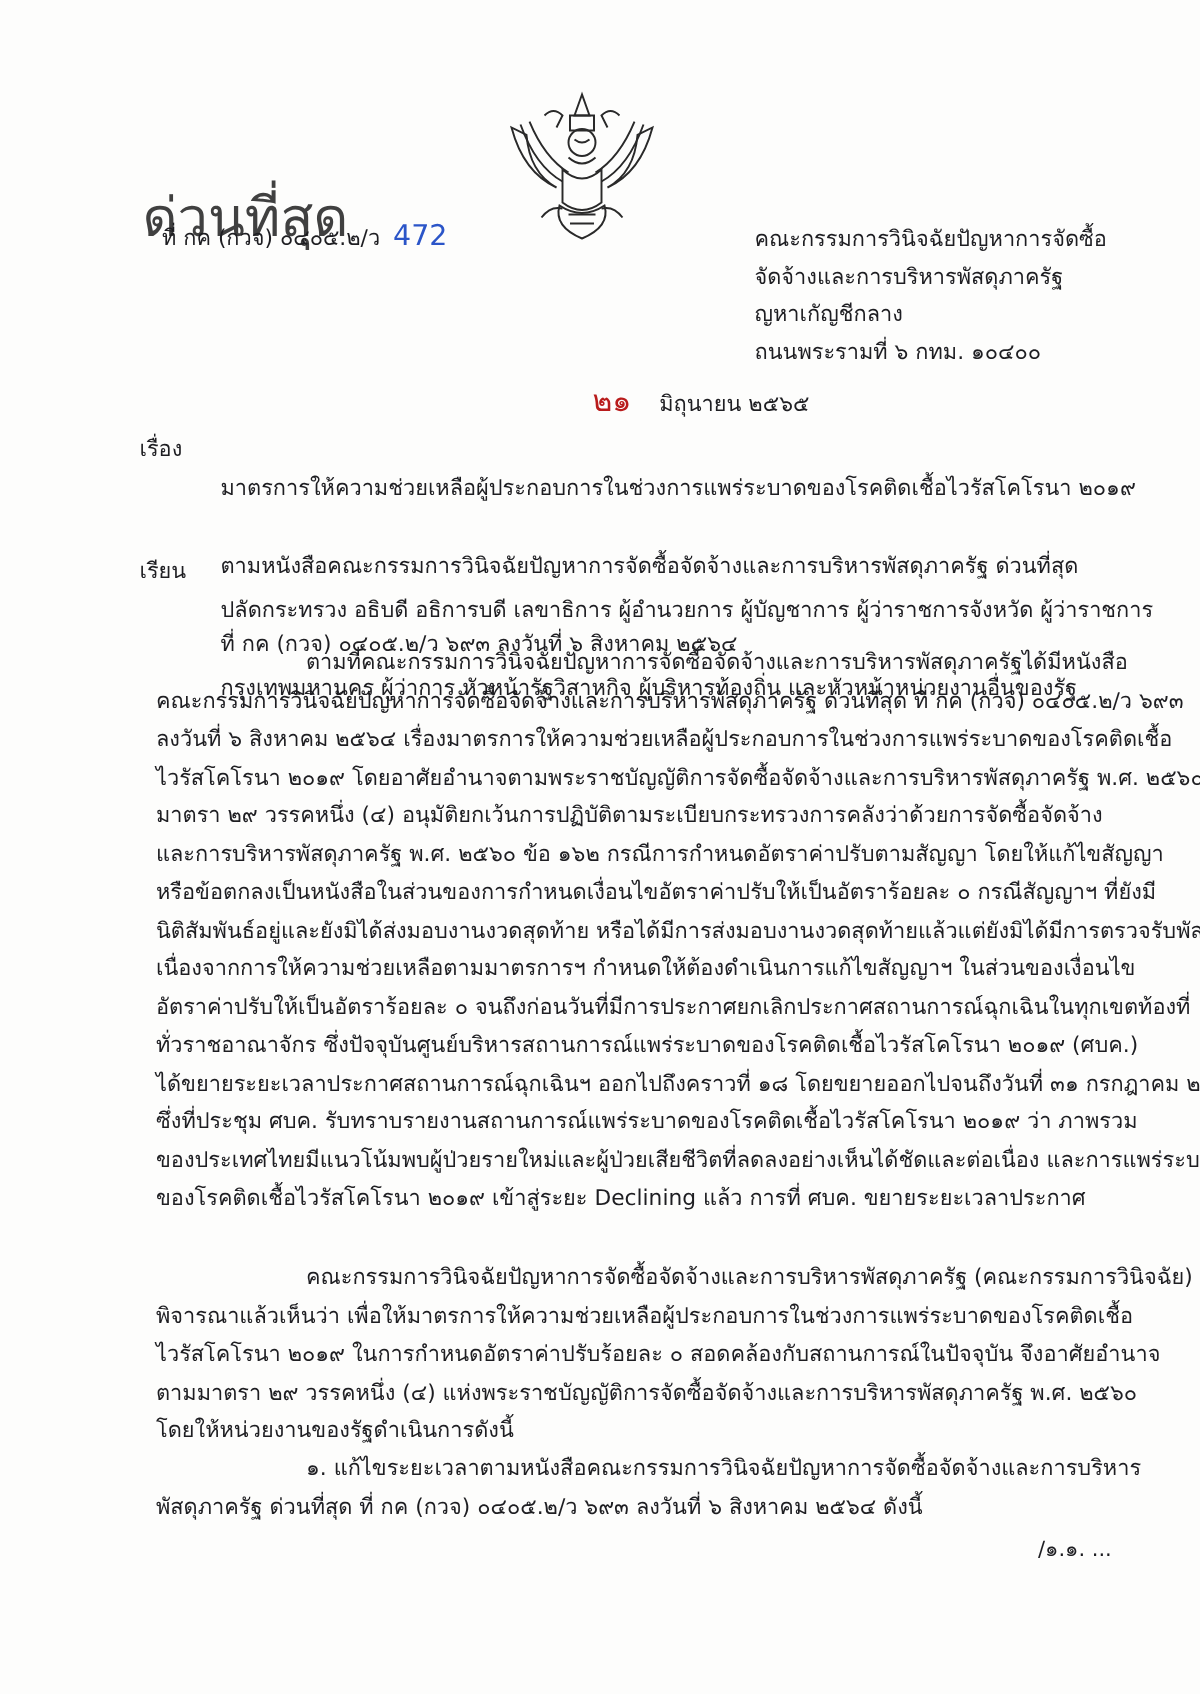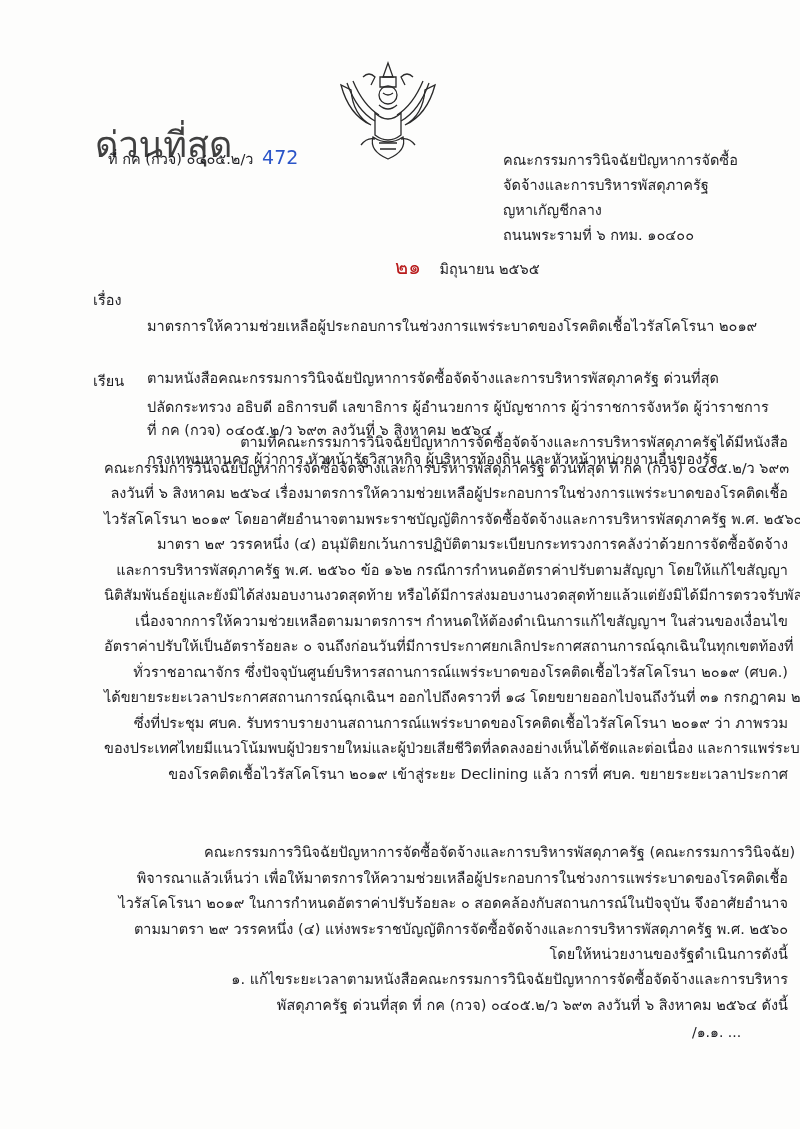--- a/index.html
+++ b/index.html
@@ -11,21 +11,21 @@
   .urgent { left: 95px; top: 100px; font-size: 36px; color: #404040; font-weight: normal; letter-spacing: 0px; margin-top: 16px; }
   .docno { left: 108px; top: 146px; font-size: 14.5px; }
   .docno .hand { color: #2b55c8; font-size: 19px; margin-left: 4px; }
   .garuda { left: 333px; top: 55px; width: 110px; height: 110px; }
   .sender { left: 503px; top: 148px; font-size: 14.5px; line-height: 25px; }
   .date { left: 395px; top: 251px; font-size: 14.5px; }
   .date .hand { color: #b91c1c; font-size: 20px; margin-right: 14px; }
   .row { left: 93px; font-size: 14.5px; line-height: 26px; }
   .row .lbl { position: absolute; left: 0; top: 0; width: 50px; }
   .row .txt { position: absolute; left: 54px; top: 0; width: 640px; white-space: pre-line; }
-  .para { left: 104px; width: 684px; font-size: 14.5px; line-height: 25.5px; text-align: right; }
+  .para { left: 104px; width: 684px; font-size: 14.5px; line-height: 25.5px; }
   .para .ln { display: block; white-space: nowrap; }
   .para .ind { padding-left: 100px; }
   .footer { left: 692px; top: 1021px; font-size: 14px; }
 </style>
 </head>
 <body>
 
 <div class="abs urgent">ด่วนที่สุด</div>
 
 <div class="abs docno">
@@ -86,20 +86,21 @@
   </div>
 </div>
 
 <div class="abs para" style="top:430px;">
   <span class="ln ind">ตามที่คณะกรรมการวินิจฉัยปัญหาการจัดซื้อจัดจ้างและการบริหารพัสดุภาครัฐได้มีหนังสือ</span>
   <span class="ln">คณะกรรมการวินิจฉัยปัญหาการจัดซื้อจัดจ้างและการบริหารพัสดุภาครัฐ ด่วนที่สุด ที่ กค (กวจ) ๐๔๐๕.๒/ว ๖๙๓</span>
   <span class="ln">ลงวันที่ ๖ สิงหาคม ๒๕๖๔ เรื่องมาตรการให้ความช่วยเหลือผู้ประกอบการในช่วงการแพร่ระบาดของโรคติดเชื้อ</span>
   <span class="ln">ไวรัสโคโรนา ๒๐๑๙ โดยอาศัยอำนาจตามพระราชบัญญัติการจัดซื้อจัดจ้างและการบริหารพัสดุภาครัฐ พ.ศ. ๒๕๖๐</span>
   <span class="ln">มาตรา ๒๙ วรรคหนึ่ง (๔) อนุมัติยกเว้นการปฏิบัติตามระเบียบกระทรวงการคลังว่าด้วยการจัดซื้อจัดจ้าง</span>
   <span class="ln">และการบริหารพัสดุภาครัฐ พ.ศ. ๒๕๖๐ ข้อ ๑๖๒ กรณีการกำหนดอัตราค่าปรับตามสัญญา โดยให้แก้ไขสัญญา</span>
+  <span class="ln">หรือข้อตกลงเป็นหนังสือในส่วนของการกำหนดเงื่อนไขอัตราค่าปรับให้เป็นอัตราร้อยละ ๐ กรณีสัญญาฯ ที่ยังมี</span>
   <span class="ln">นิติสัมพันธ์อยู่และยังมิได้ส่งมอบงานงวดสุดท้าย หรือได้มีการส่งมอบงานงวดสุดท้ายแล้วแต่ยังมิได้มีการตรวจรับพัสดุ</span>
   <span class="ln">เนื่องจากการให้ความช่วยเหลือตามมาตรการฯ กำหนดให้ต้องดำเนินการแก้ไขสัญญาฯ ในส่วนของเงื่อนไข</span>
   <span class="ln">อัตราค่าปรับให้เป็นอัตราร้อยละ ๐ จนถึงก่อนวันที่มีการประกาศยกเลิกประกาศสถานการณ์ฉุกเฉินในทุกเขตท้องที่</span>
   <span class="ln">ทั่วราชอาณาจักร ซึ่งปัจจุบันศูนย์บริหารสถานการณ์แพร่ระบาดของโรคติดเชื้อไวรัสโคโรนา ๒๐๑๙ (ศบค.)</span>
   <span class="ln">ได้ขยายระยะเวลาประกาศสถานการณ์ฉุกเฉินฯ ออกไปถึงคราวที่ ๑๘ โดยขยายออกไปจนถึงวันที่ ๓๑ กรกฎาคม ๒๕๖๕</span>
   <span class="ln">ซึ่งที่ประชุม ศบค. รับทราบรายงานสถานการณ์แพร่ระบาดของโรคติดเชื้อไวรัสโคโรนา ๒๐๑๙ ว่า ภาพรวม</span>
   <span class="ln">ของประเทศไทยมีแนวโน้มพบผู้ป่วยรายใหม่และผู้ป่วยเสียชีวิตที่ลดลงอย่างเห็นได้ชัดและต่อเนื่อง และการแพร่ระบาด</span>
   <span class="ln">ของโรคติดเชื้อไวรัสโคโรนา ๒๐๑๙ เข้าสู่ระยะ Declining แล้ว การที่ ศบค. ขยายระยะเวลาประกาศ</span>
 </div>
 

